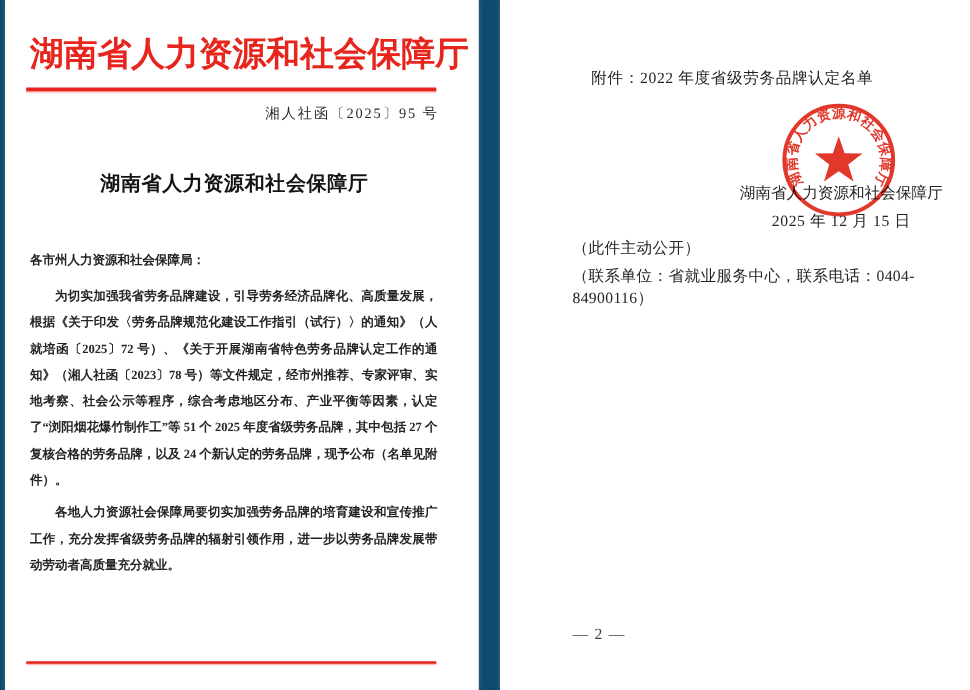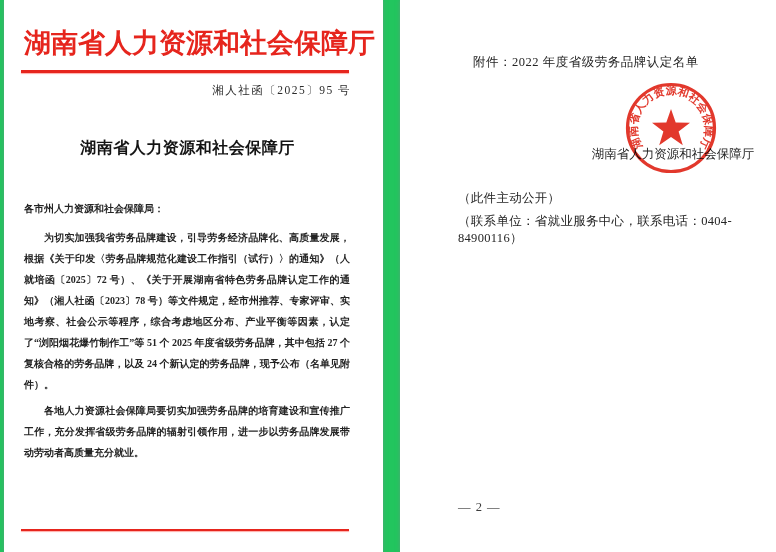--- a/index.html
+++ b/index.html
@@ -1,17 +1,17 @@
 <!DOCTYPE html>
 <html><head>
 <meta charset="utf-8">
 <style>
   html,body{margin:0;padding:0;}
   body{width:776px;height:552px;overflow:hidden;font-family:"Liberation Serif","DejaVu Serif",serif;}
-  .stage{position:relative;width:760px;height:552px;background:#22c55e;overflow:hidden;}
+  .stage{position:relative;width:760px;height:552px;background:#0c4a6e;overflow:hidden;}
   .page{position:absolute;top:0;height:552px;background:#ffffff;box-shadow:0 0 4px rgba(125,135,145,.55);}
   .page-left{left:4px;width:379px;}
   .page-right{left:400px;width:376px;}
 
   
   .letterhead{position:absolute;left:20px;top:25px;width:327px;font-size:27px;line-height:36px;
     font-weight:bold;color:#e6251d;white-space:nowrap;letter-spacing:0;}
   .rule{position:absolute;left:17px;width:328px;height:3px;background:#e6251d;
     box-shadow:0 1px 1px rgba(255,90,80,.5);}
   .rule-top{top:70px;}
@@ -58,20 +58,21 @@
     </div>
 
     <div class="rule rule-bottom"></div>
   </div>
 
   <div class="page page-right">
     <div class="attachment">附件：2022 年度省级劳务品牌认定名单</div>
 
     <div class="sign-block">
       <div>湖南省人力资源和社会保障厅</div>
+      <div class="sign-date">2025 年 12 月 15 日</div>
     </div>
 
     <div class="seal">
       <svg width="96" height="96" viewBox="0 0 96 96" xmlns="http://www.w3.org/2000/svg">
         <defs>
           <path id="sealArc" d="M 20.1 67.5 A 34 34 0 1 1 75.9 67.5" fill="none"></path>
         </defs>
         <circle cx="48" cy="48" r="43.5" fill="none" stroke="#e0291c" stroke-width="3.2"></circle>
         <polygon fill="#e0291c" points="48,29 52.7,42.5 67,42.8 55.6,51.5 59.8,65.2 48,57 36.2,65.2 40.4,51.5 29,42.8 43.3,42.5"></polygon>
         <text font-size="11" fill="#e0291c" font-weight="bold" font-family="Liberation Serif, DejaVu Serif, serif">

